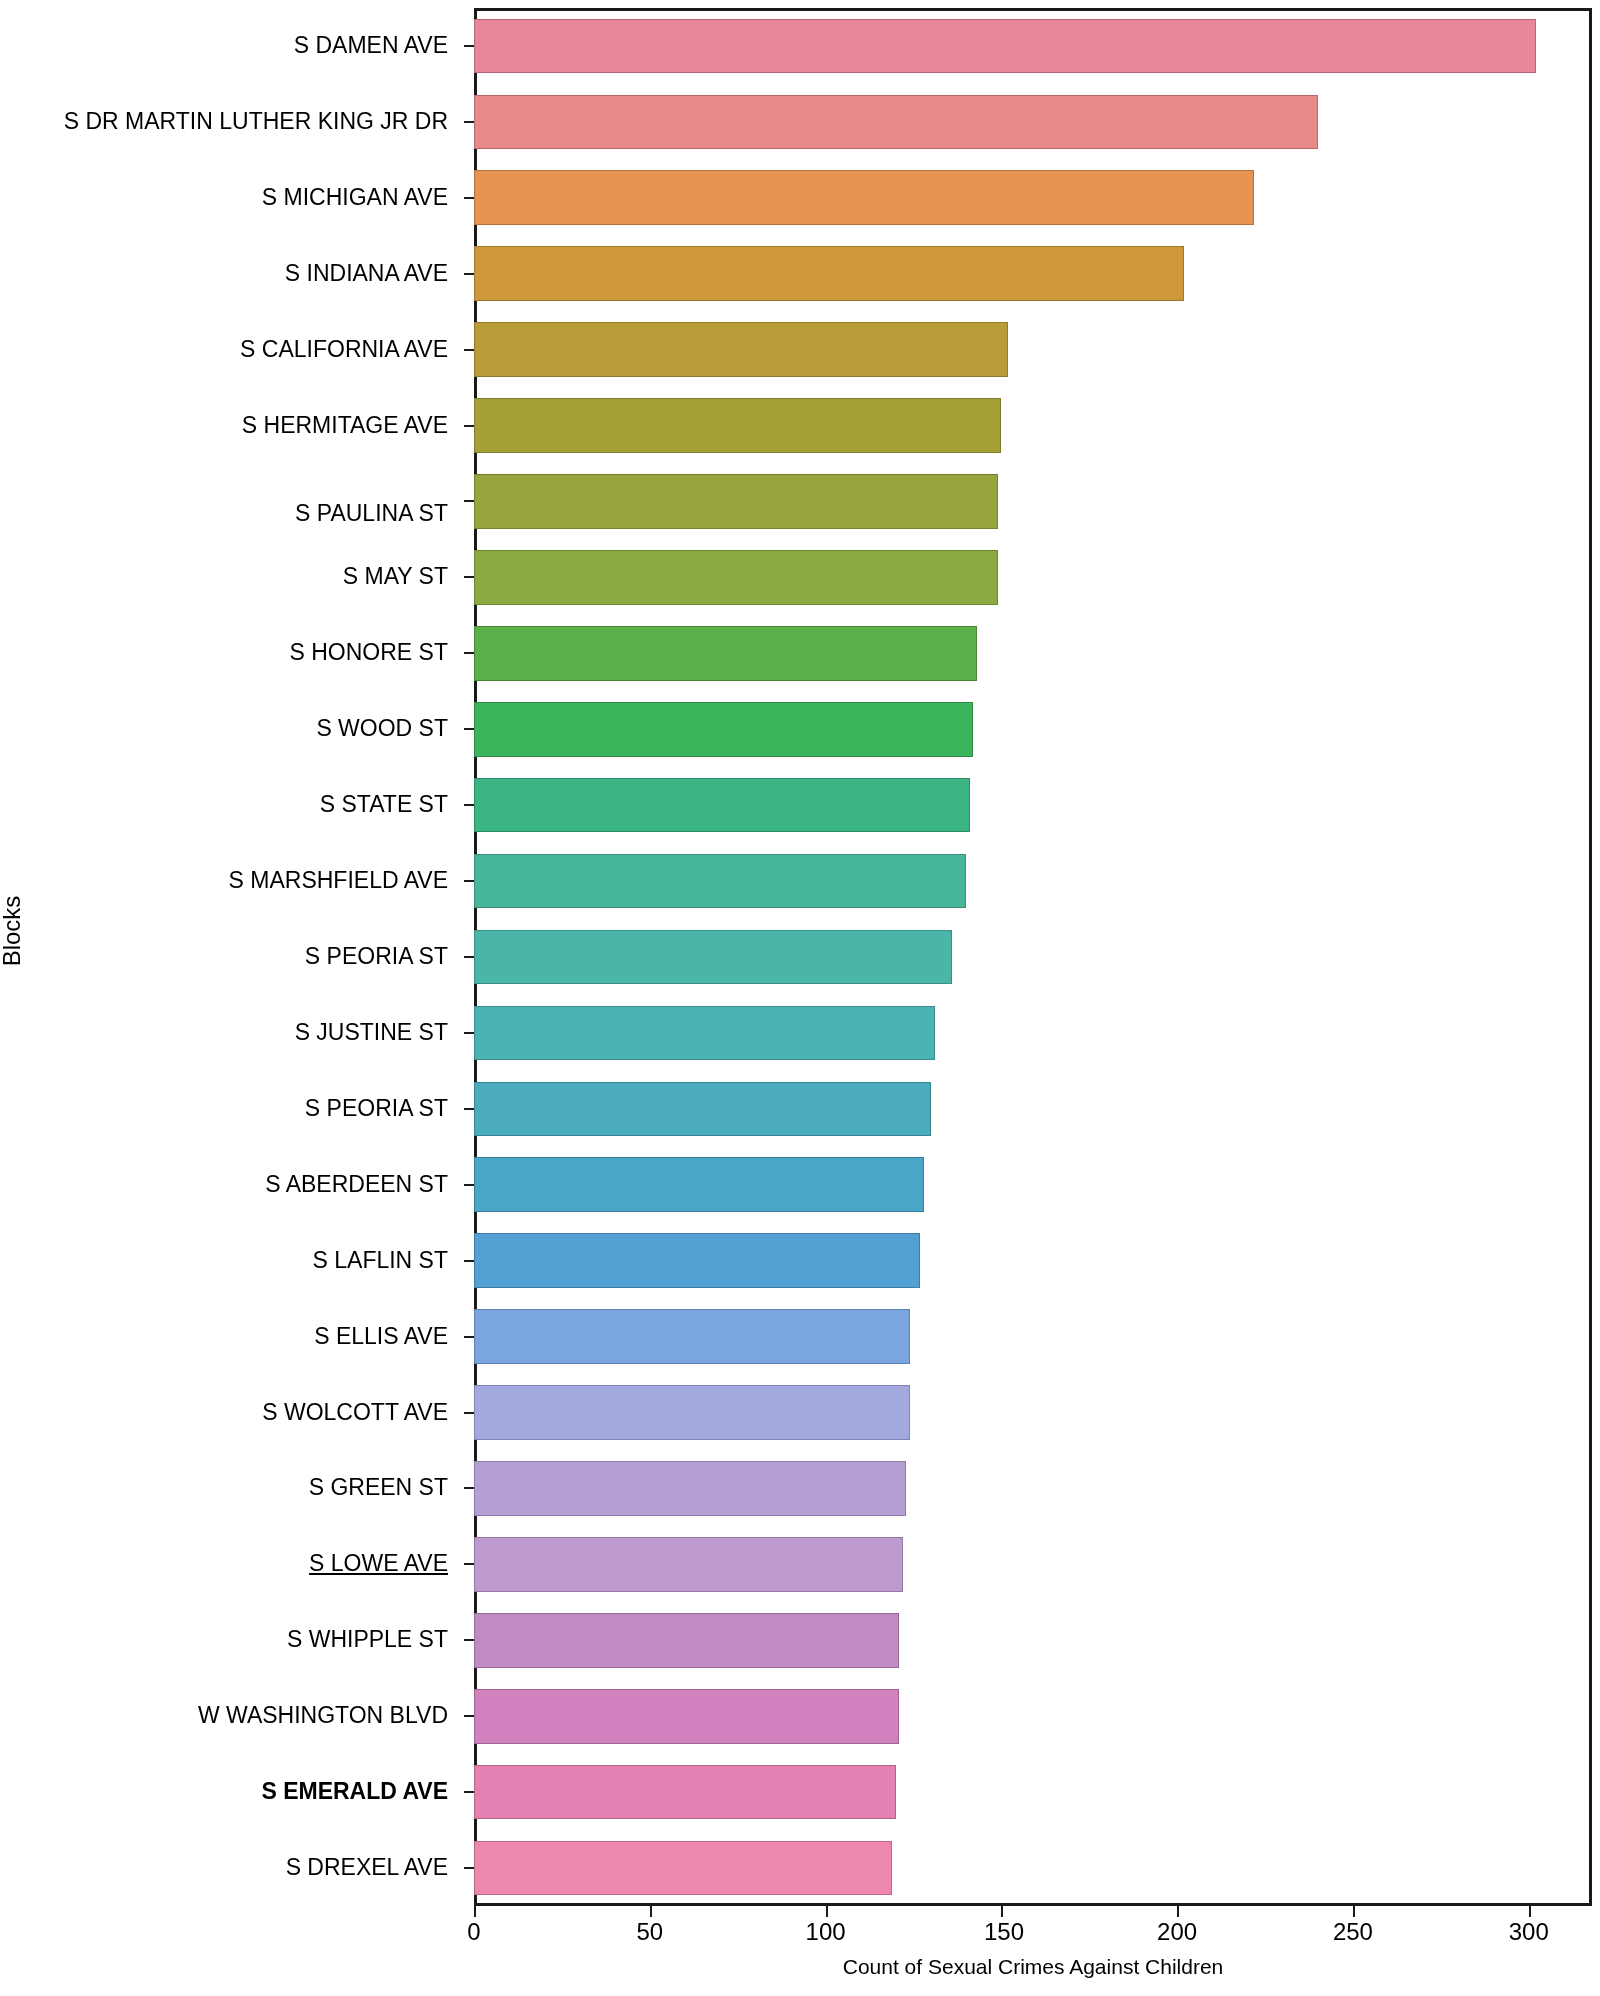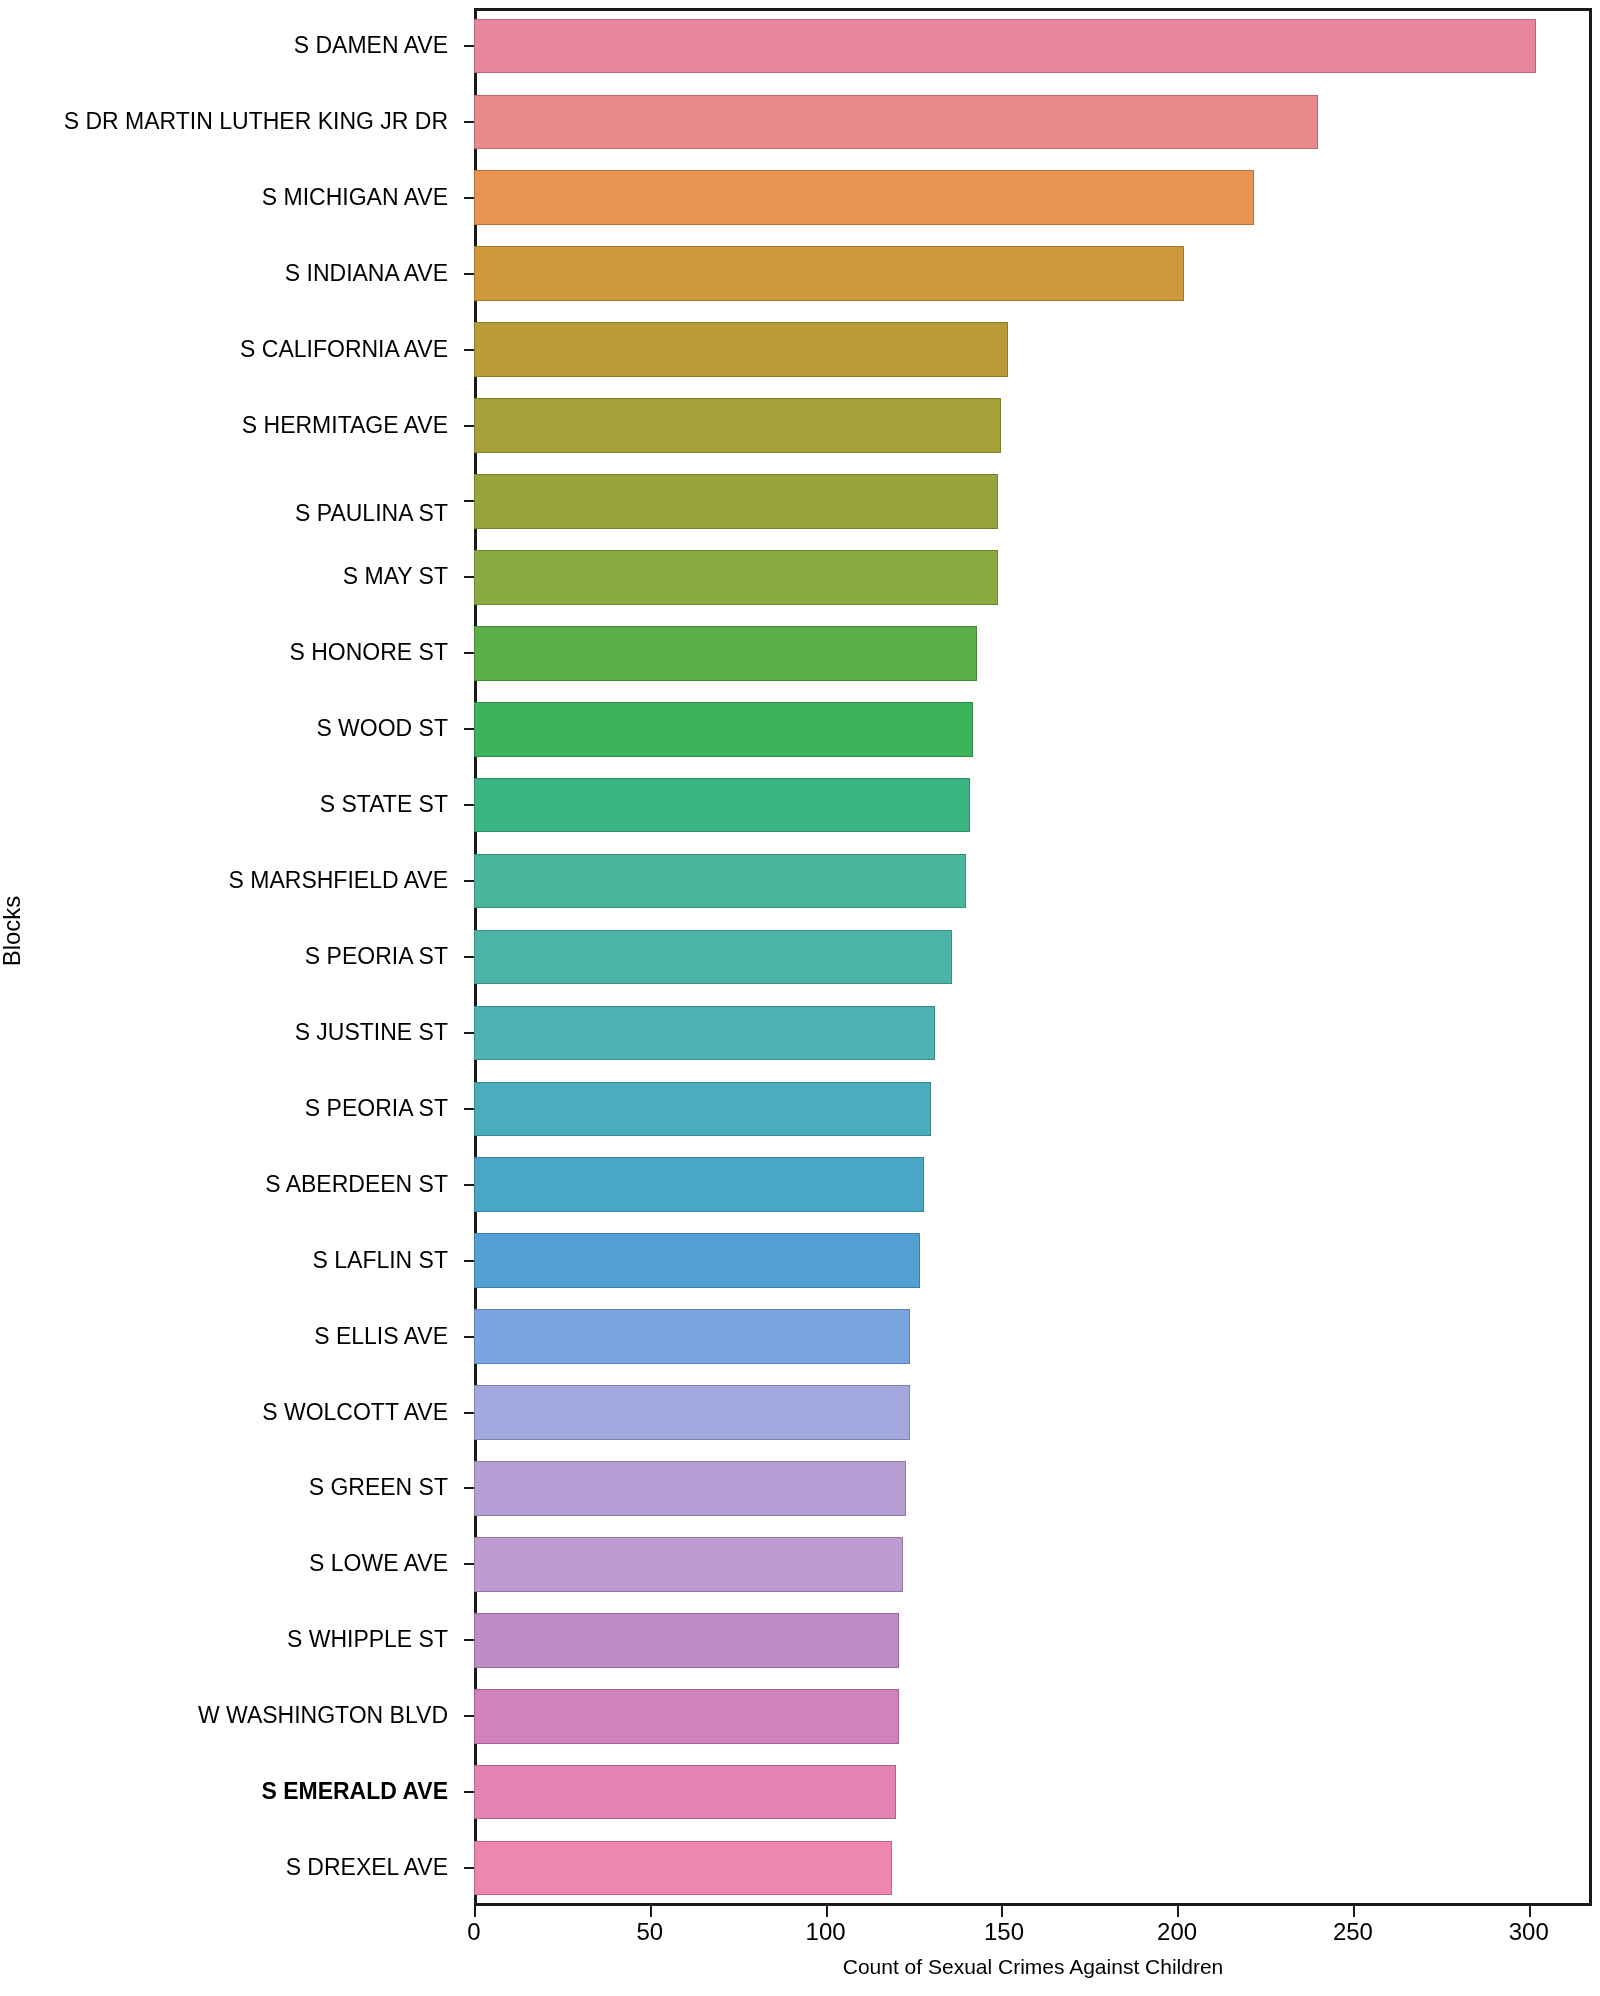--- a/index.html
+++ b/index.html
@@ -158,21 +158,21 @@
       <div class="ytick" style="top: 785.16px; padding-right: 14px;">S STATE ST</div>
       <div class="ytick" style="top: 861.08px; padding-right: 14px;">S MARSHFIELD AVE</div>
       <div class="ytick" style="top: 937px; padding-right: 14px;">S PEORIA ST</div>
       <div class="ytick" style="top: 1012.92px; padding-right: 14px;">S JUSTINE ST</div>
       <div class="ytick" style="top: 1088.84px; padding-right: 14px;">S PEORIA ST</div>
       <div class="ytick" style="top: 1164.76px; padding-right: 14px;">S ABERDEEN ST</div>
       <div class="ytick" style="top: 1240.68px; padding-right: 14px;">S LAFLIN ST</div>
       <div class="ytick" style="top: 1316.6px; padding-right: 14px;">S ELLIS AVE</div>
       <div class="ytick" style="top: 1392.52px; padding-right: 14px;">S WOLCOTT AVE</div>
       <div class="ytick" style="top: 1468.44px; padding-right: 14px; text-align: right;">S GREEN ST</div>
-      <div class="ytick" style="top: 1544.36px; padding-right: 14px;">S LOWE AVE</div>
+      <div class="ytick" style="top: 1544.36px; padding-right: 14px; text-decoration: underline;">S LOWE AVE</div>
       <div class="ytick" style="top: 1620.28px; padding-right: 14px;">S WHIPPLE ST</div>
       <div class="ytick" style="top: 1696.2px; padding-right: 14px;">W WASHINGTON BLVD</div>
       <div class="ytick" style="top: 1772.12px; padding-right: 14px; font-weight: bold;">S EMERALD AVE</div>
       <div class="ytick" style="top: 1848.04px; padding-right: 14px;">S DREXEL AVE</div>
     </div>
   <div id="ytick-marks">
       <div class="ytick-mark" style="top: 36.96px;"></div>
       <div class="ytick-mark" style="top: 112.88px;"></div>
       <div class="ytick-mark" style="top: 188.8px;"></div>
       <div class="ytick-mark" style="top: 264.72px;"></div>

